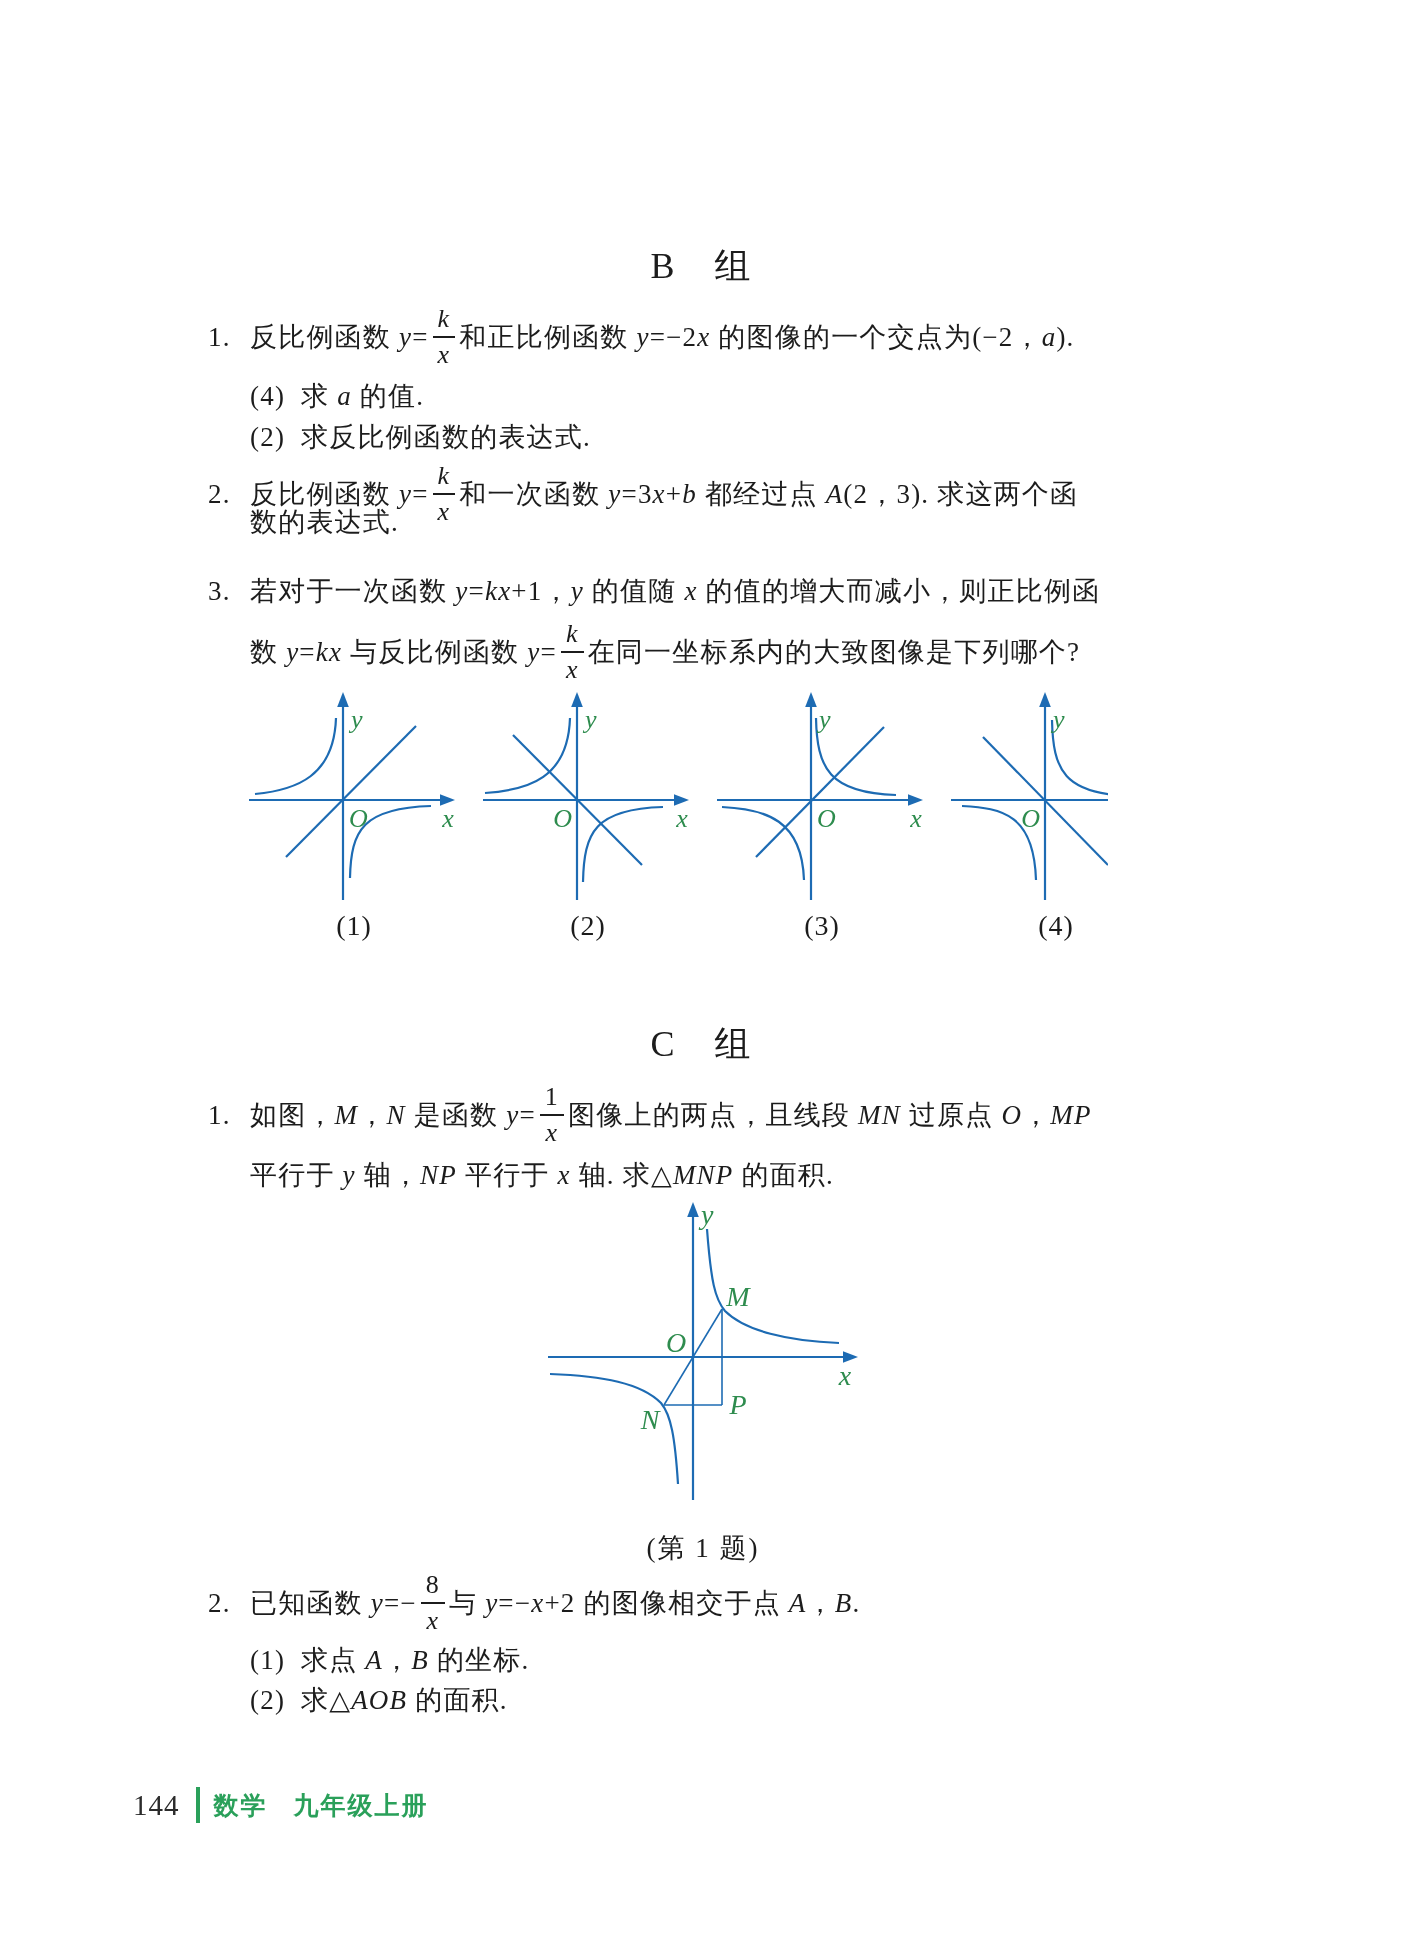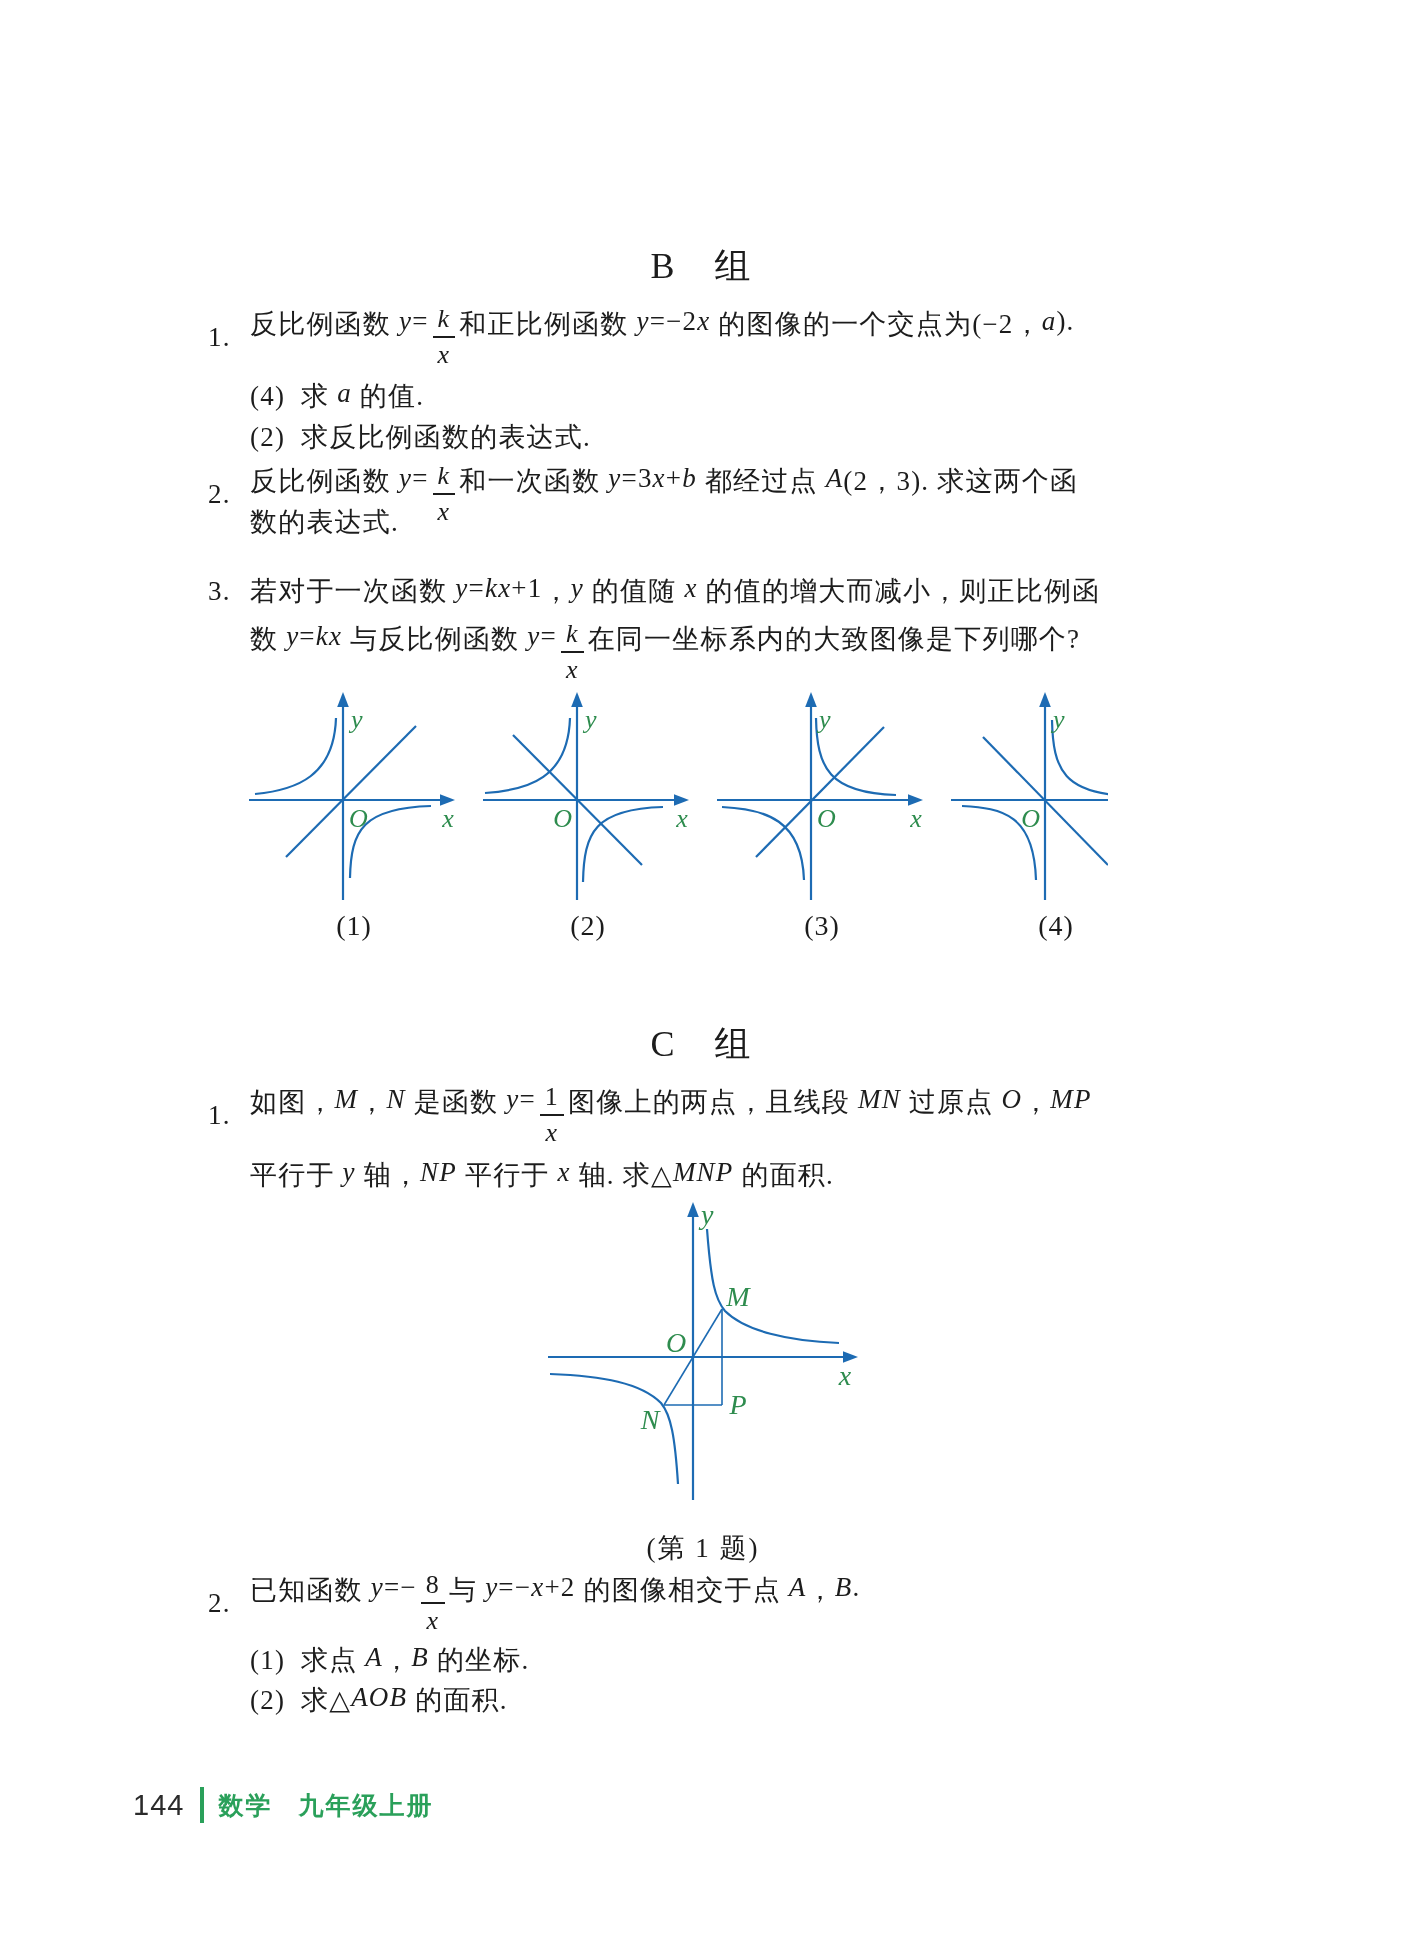--- a/index.html
+++ b/index.html
@@ -13,21 +13,21 @@
   }
   .heading{
     position:absolute; left:0; width:1403px; text-align:center;
     font-size:36px; line-height:40px; letter-spacing:2px; white-space:pre;
   }
   .line{
     position:absolute; display:flex; align-items:center;
     font-size:27px; white-space:pre; letter-spacing:1.2px;
   }
   .num{width:42px; flex:none;}
-  .toks{display:inline-flex; align-items:flex-start;}
+  .toks{display:inline-flex; align-items:center;}
   .it{font-style:italic;}
   .rm{font-style:normal;}
   .frac{display:inline-flex; flex-direction:column; align-items:center;
         vertical-align:middle; margin:0 4px; line-height:1;}
   .frac .fn{display:block; padding:0 5px 4px; border-bottom:2px solid currentColor;
             font-style:italic; font-size:26px;}
   .frac .fn.rm{font-style:normal;}
   .frac .fd{display:block; padding-top:4px; font-style:italic; font-size:26px;}
   .options-row{position:absolute; left:237px; top:690px; display:flex;}
   .opt{width:234px; display:flex; flex-direction:column; align-items:center;}
@@ -40,21 +40,21 @@
   .ah{fill:var(--blue); stroke:none;}
   .cv{stroke:var(--blue); stroke-width:2.2; fill:none;}
   .tri{stroke:var(--blue); stroke-width:1.6; fill:none;}
   .gl{font-family:"Liberation Serif","DejaVu Serif",serif; font-style:italic;
       font-size:26px; fill:var(--green);}
   .gl2{font-family:"Liberation Serif","DejaVu Serif",serif; font-style:italic;
       font-size:28px; fill:var(--green);}
   .cfig{position:absolute; left:540px; top:1196px;}
   .footer{
     position:absolute; left:133px; top:1787px; display:flex; align-items:center;
-    font-family:Liberation Sans, sans-serif;
+    font-family:Liberation Serif, serif;
   }
   .footer .pageno{font-size:29px; color:#2b2b2b; letter-spacing:1px;}
   .footer .divider{width:4px; height:36px; background:var(--footer-green);
                    margin:0 14px 0 16px;}
   .footer .subject{font-size:25px; color:var(--footer-green); letter-spacing:2px; font-weight:bold;}
   .footer .volume{font-size:25px; color:var(--footer-green); letter-spacing:2px;
                   margin-left:26px; font-weight:bold;}
 </style>
 </head>
 <body>

